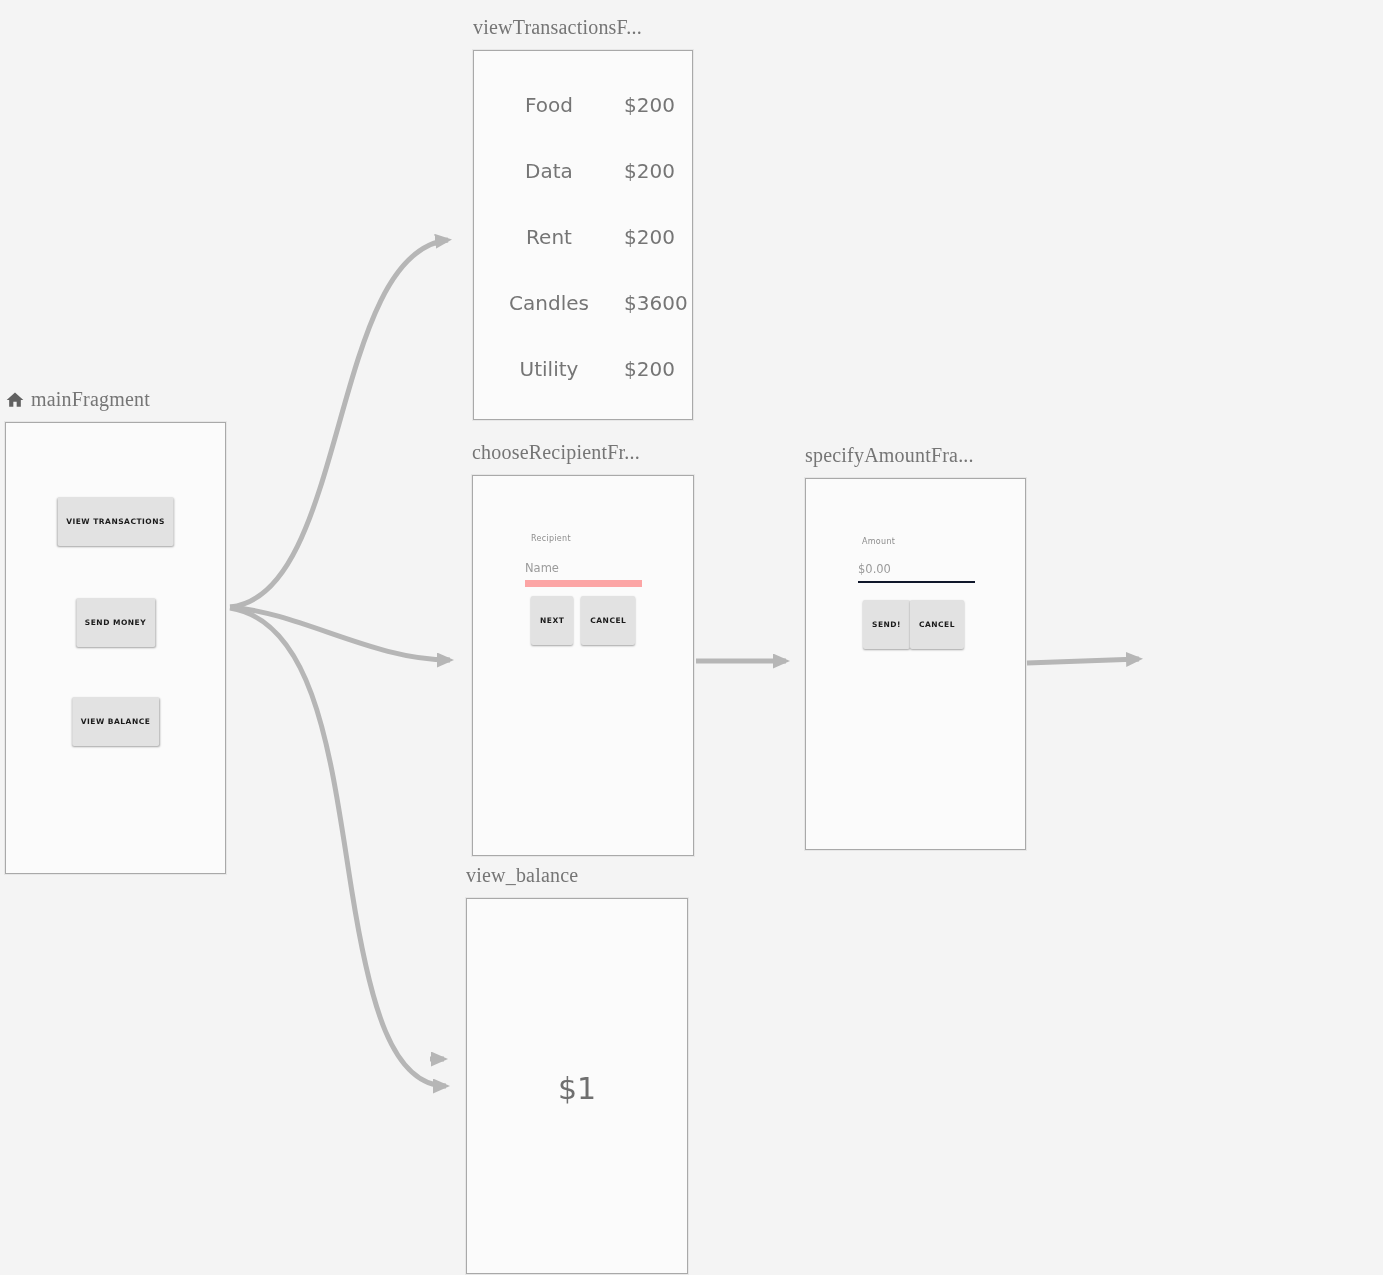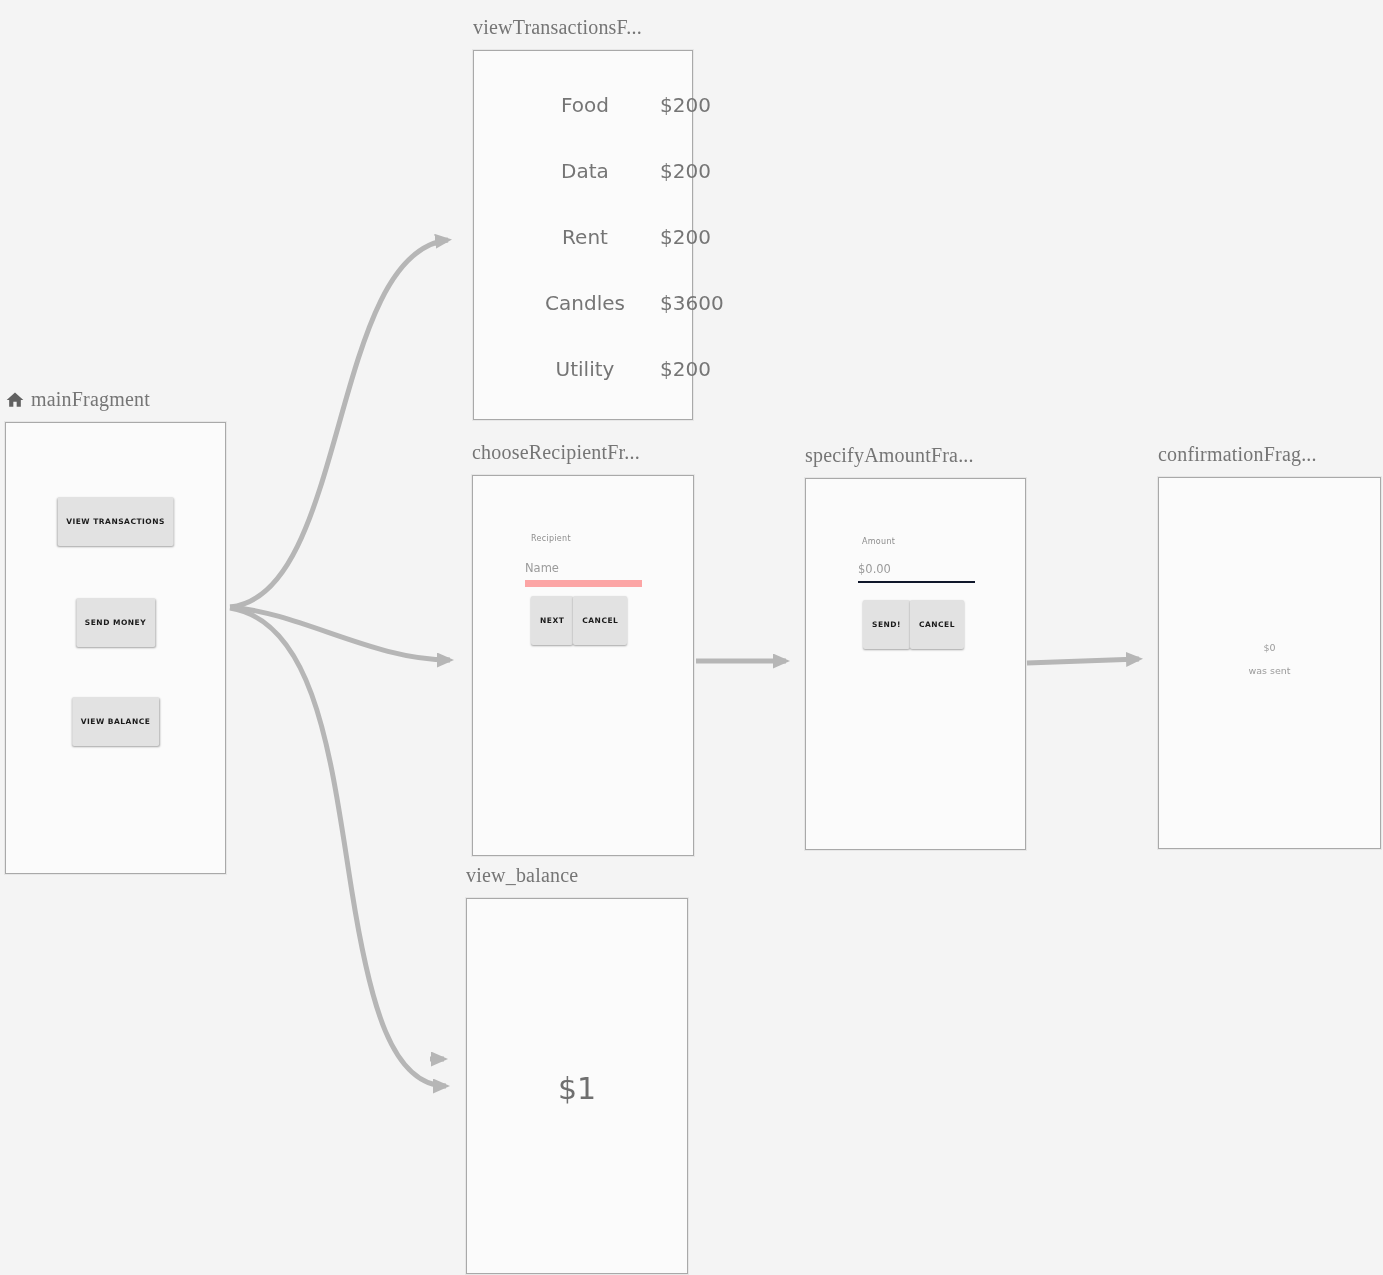--- a/index.html
+++ b/index.html
@@ -53,32 +53,32 @@
   #btn-viewtx {top:74px;}
   #btn-send   {top:175px;}
   #btn-balance{top:274px;}
   
   .tx-list{
     position:absolute;left:0;top:0;right:0;bottom:0;
     display:flex;flex-direction:column;justify-content:space-between;
     padding:39px 0 35px 0;box-sizing:border-box;
     color:var(--content-text,#757575);font-size:20px;
   }
-  .tx-row{display:grid;grid-template-columns:150px 1fr;height:30px;line-height:30px;margin-left:36px;}
+  .tx-row{display:grid;grid-template-columns:150px 1fr;height:30px;line-height:30px;}
   .tx-name{text-align:center;}
   .tx-amount{text-align:right;padding-right:24px;}
   
   .field-label{position:absolute;font-size:8px;color:#8d8d8d;letter-spacing:.3px;}
   .field-input{
     position:absolute;font-size:11.5px;color:var(--hint-text,#9b9b9b);
     width:117px;padding-bottom:5px;
   }
   .u-dark {border-bottom:7px solid #fca5a5;}
   .u-light{border-bottom:2px solid #0f172a;}
-  .btn-row{position:absolute;display:flex;gap:0;}
+  .btn-row{position:absolute;display:flex;gap:8px;}
   #frag-recipient .field-label{left:58px;top:58px;}
   #frag-recipient .field-input{left:52px;top:85px;}
   #frag-recipient .btn-row{left:58px;top:120px;}
   #frag-amount .field-label{left:56px;top:58px;}
   #frag-amount .field-input{left:52px;top:83px;}
   #frag-amount .btn-row{left:57px;top:121px;gap:0;}
   
   .confirm-text{top:164px;font-size:9.5px;color:#9b9b9b;}
   .confirm-text .line2{margin-top:12px;}
   
@@ -168,31 +168,20 @@
     <div class="frag-box">
       <span class="field-label">Amount</span>
       <span class="field-input u-light">$0.00</span>
       <div class="btn-row">
         <span class="a-btn">SEND!</span>
         <span class="a-btn">CANCEL</span>
       </div>
     </div>
   </div>
 
-  <div class="frag" id="frag-confirm">
-    <div class="frag-title">
-      <span>confirmationFrag...</span>
-    </div>
-    <div class="frag-box">
-      <div class="center-x confirm-text">
-        <div>$0</div>
-        <div class="line2">was sent</div>
-      </div>
-    </div>
-  </div>
 
   <div class="frag" id="frag-balance">
     <div class="frag-title">
       <span>view_balance</span>
     </div>
     <div class="frag-box">
       <div class="center-x balance-text">$1</div>
     </div>
   </div>
 

